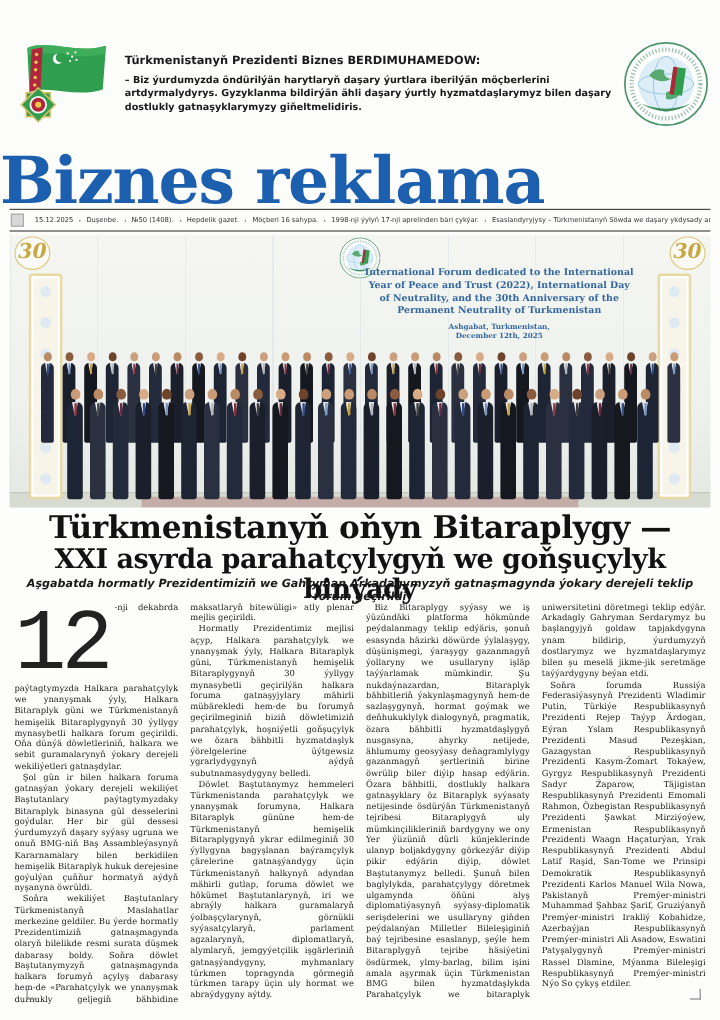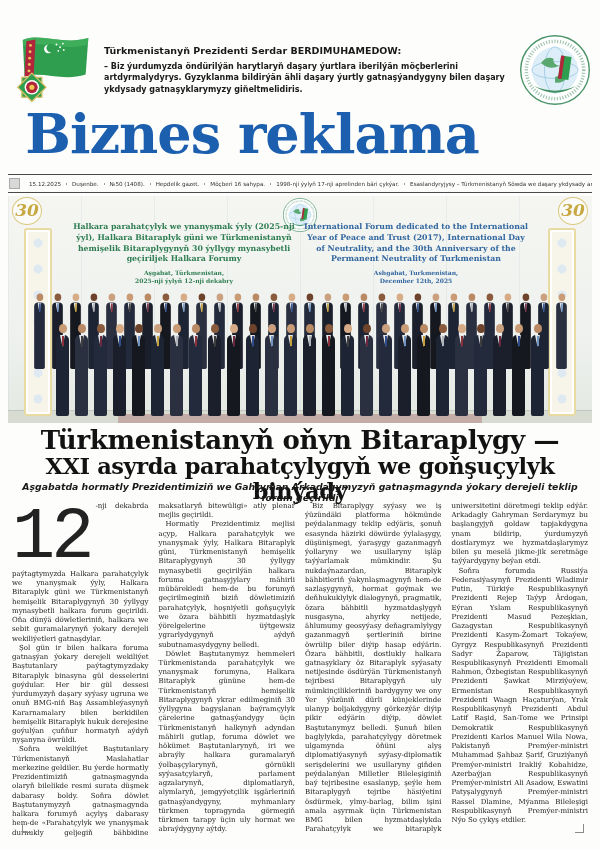--- a/index.html
+++ b/index.html
@@ -8,21 +8,21 @@
 
   
   .top-header{position:absolute;left:10px;top:30px;width:580px;height:80px;display:flex;align-items:center;}
   .flag-wrap{width:82px;height:76px;flex:0 0 auto;}
   .header-text{flex:1;padding:0 10px 0 12px;font-family:"DejaVu Sans",sans-serif;}
   .president-line{font-weight:bold;font-size:9.5px;margin-bottom:5px;letter-spacing:0px;}
   .president-quote{font-weight:bold;font-size:8px;line-height:1.4;}
   .emblem-wrap{width:70px;height:70px;flex:0 0 auto;}
 
   
-  .masthead{position:absolute;top:104px;left:0;width:504px;text-align:center;
+  .masthead{position:absolute;top:120px;left:0;width:504px;
             font-family:"DejaVu Serif",serif;font-weight:bold;font-size:54px;line-height:60px;
             color:#1c5fae;letter-spacing:-1px;}
 
   
   .infobar{position:absolute;top:174px;left:8px;width:584px;height:17px;
            border-top:1.6px solid #4a4a4a;border-bottom:1.6px solid #4a4a4a;
            display:flex;align-items:center;font-family:"DejaVu Sans",sans-serif;
            font-size:5.6px;color:#333;white-space:nowrap;overflow:hidden;}
   .infobar .box{width:9px;height:9px;background:#d8d8d8;border:0.5px solid #aaa;margin:0 4px 0 1px;flex:0 0 auto;}
   .infobar .ib-item{padding:0 5px;}
@@ -131,22 +131,22 @@
         <g transform="translate(24,60)">
           <rect x="-11" y="-11" width="22" height="22" fill="#2f9e4f" stroke="#d8c06a" stroke-width="1.4"></rect>
           <rect x="-11" y="-11" width="22" height="22" fill="#2f9e4f" stroke="#d8c06a" stroke-width="1.4" transform="rotate(45)"></rect>
           <circle r="8" fill="#ffffff"></circle>
             <circle r="6.4" fill="#b2263b"></circle>
             <circle r="2.8" fill="#f2c94c"></circle>
         </g>
       </svg>
     </div>
     <div class="header-text">
-      <div class="president-line">Türkmenistanyň Prezidenti Serdar BERDIMUHAMEDOW:</div>
-      <div class="president-quote">– Biz ýurdumyzda öndürilýän harytlaryň daşary ýurtlara iberilýän möçberlerini artdyrmalydyrys. Gyzyklanma bildirýän ähli daşary ýurtly gatnaşýandygyny bilen daşary ykdysady gatnaşyklarymyzy giňeltmelidiris.</div>
+      <div class="president-line">Türkmenistanyň Prezidenti Biznes BERDIMUHAMEDOW:</div>
+      <div class="president-quote">– Biz ýurdumyzda öndürilýän harytlaryň daşary ýurtlara iberilýän möçberlerini artdyrmalydyrys. Gyzyklanma bildirýän ähli daşary ýurtly hyzmatdaşlarymyz bilen daşary dostlukly gatnaşyklarymyzy giňeltmelidiris.</div>
     </div>
     <div class="emblem-wrap">
       <svg viewBox="0 0 100 100" width="70" height="70">
           <use href="#emblem-graphic"></use>
         </svg>
     </div>
   </div>
 
   <div class="masthead" style="color: rgb(28, 95, 174);">Biznes reklama</div>
 
@@ -177,27 +177,22 @@
     <span class="thirty thirty-right">30</span>
     <div class="pillar pillar-left"></div>
     <div class="pillar pillar-right"></div>
 
     <div class="photo-emblem">
       <svg viewBox="0 0 100 100" width="34" height="34">
           <use href="#emblem-graphic"></use>
         </svg>
     </div>
 
-    <div class="caption caption-left">
-      <div style="color: rgb(47, 125, 82);">Halkara parahatçylyk we ynanyşmak ýyly (2025-nji ýyl), Halkara Bitaraplyk güni we Türkmenistanyň hemişelik Bitaraplygynyň 30 ýyllygy mynasybetli geçiriljek Halkara Forumy</div>
-      <div class="caption-sub" style="color: rgb(47, 125, 82);">Aşgabat, Türkmenistan,
-2025-nji ýylyň 12-nji dekabry</div>
-    </div>
     <div class="caption caption-right">
-      <div style="color: rgb(51, 103, 159);">International Forum dedicated to the International Year of Peace and Trust (2017), International Day of Neutrality, and the 30th Anniversary of the Permanent Neutrality of Turkmenistan</div>
+      <div style="color: rgb(51, 103, 159);">International Forum dedicated to the International Year of Peace and Trust (2022), International Day of Neutrality, and the 30th Anniversary of the Permanent Neutrality of Turkmenistan</div>
       <div class="caption-sub" style="color: rgb(51, 103, 159);">Ashgabat, Turkmenistan,
 December 12th, 2025</div>
     </div>
 
     <div class="crowd crowd-back">
         <div class="person">
           <span class="head" style="background:#b98a63"></span>
           <span class="torso" style="background:#232a3b">
             <span class="shirt"></span>
             <span class="tie" style="background:#2f4d8c"></span>

